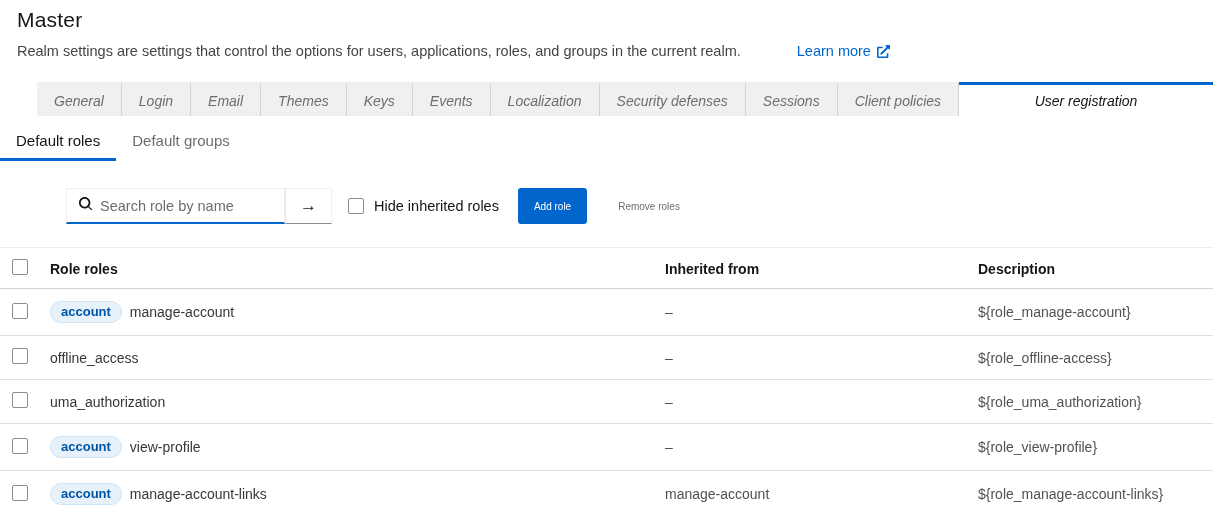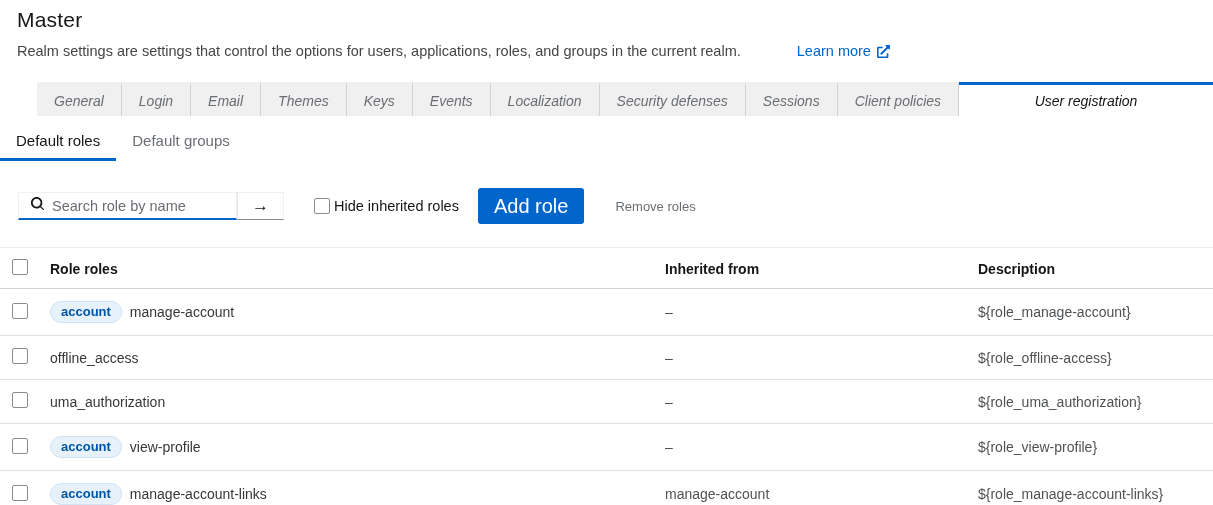--- a/index.html
+++ b/index.html
@@ -35,51 +35,51 @@
   
   .subtabs { display: flex; margin-top: 8px; }
   .subtab {
     font-size: 15px; color: #6a6e73; padding: 8px 16px 9px 16px;
     border-bottom: 3px solid transparent; cursor: pointer; white-space: nowrap;
   }
   .subtab.active { color: #151515; border-bottom-color: #0066cc; }
 
   
   .toolbar { margin-top: 27px; padding-left: 18px; display: flex; align-items: center; height: 36px; }
-  .search-group { display: flex; height: 28px; }
+  .search-group { display: flex; height: 36px; margin-left: 48px; }
   .search-box {
     width: 219px; display: flex; align-items: center; gap: 8px;
     border: 1px solid #f0f0f0; border-bottom: 2px solid #0066cc;
     background: #fff; padding-left: 11px;
   }
   .search-box svg { flex: 0 0 auto; }
   .search-box input {
     border: none; outline: none; width: 100%; height: 100%;
     font-family: "Liberation Sans", sans-serif; font-size: 14.5px; color: #151515; background: transparent;
   }
   .search-box input::placeholder { color: #6a6e73; opacity: 1; }
   .search-arrow-btn {
     width: 47px; background: #fff; border: 1px solid #f0f0f0; border-left: 1px solid #e7e7e7;
     border-bottom: 1px solid #8a8d90; font-size: 17px; color: #151515; cursor: pointer;
     display: flex; align-items: center; justify-content: center;
   }
-  .check-group { display: flex; align-items: center; gap: 4px; margin-left: 30px; cursor: pointer; }
+  .check-group { display: flex; align-items: center; gap: 10px; margin-left: 16px; cursor: pointer; }
   input[type="checkbox"] {
     appearance: none; -webkit-appearance: none;
     width: 16px; height: 16px; border: 1px solid #8a8d90; border-radius: 2px;
     background: #fff; cursor: pointer; flex: 0 0 auto;
   }
   .check-label { font-size: 14.5px; color: #151515; }
   .btn-primary {
     margin-left: 19px; background: #0066cc; color: #ffffff; border: none; border-radius: 3px;
-    font-family: "Liberation Sans", sans-serif; font-size: 20px; padding: 0 16px; height: 36px; cursor: pointer;
+    font-family: "Liberation Sans", sans-serif; font-size: 10px; padding: 0 16px; height: 36px; cursor: pointer;
   }
   .btn-disabled {
     margin-left: 31px; background: transparent; border: none; color: #6a6e73;
-    font-family: "Liberation Sans", sans-serif; font-size: 13px; cursor: default; padding: 0;
+    font-family: "Liberation Sans", sans-serif; font-size: 10px; cursor: default; padding: 0;
   }
 
   
   table { width: 100%; border-collapse: collapse; table-layout: fixed; margin-top: 23px; border-top: 1px solid #ededed; }
   col.c-check { width: 50px; }
   col.c-inherited { width: 313px; }
   col.c-desc { width: 235px; }
   th {
     text-align: left; font-size: 14px; font-weight: 700; color: #151515;
     padding: 11px 8px 10px 0; border-bottom: 1px solid #d2d2d2;

